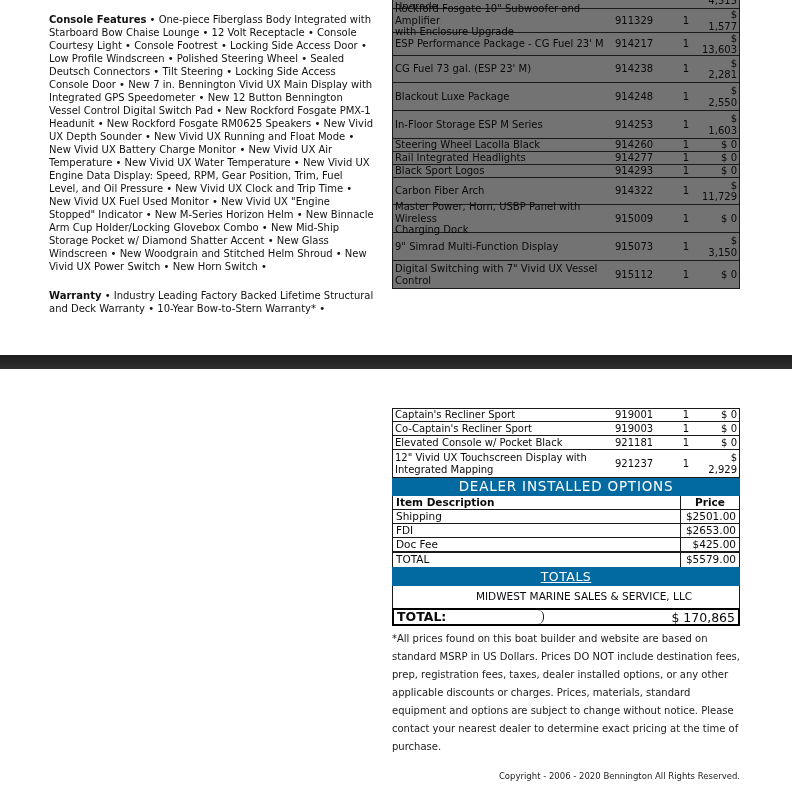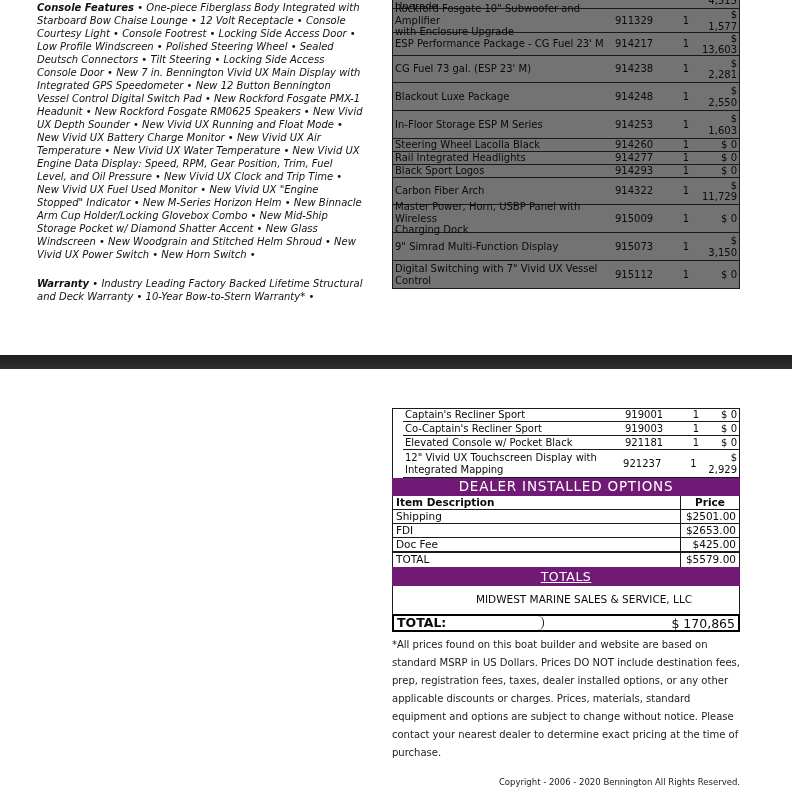--- a/index.html
+++ b/index.html
@@ -1,21 +1,21 @@
 <!DOCTYPE html>
 <html><head>
 <meta charset="utf-8">
 <style>
   html,body{margin:0;padding:0;background:#fff;}
   .screen{position:relative;width:792px;height:801px;background:#ffffff;overflow:hidden;
           font-family:"DejaVu Sans","Liberation Sans",sans-serif;color:#0a0a0a;}
 
   
   .left-col{position:absolute;left:37px;top:1px;width:353px;font-size:10px;line-height:13px;color:#111;}
-  .left-col p{margin:0;font-style:italic;}
+  .left-col p{margin:12px;}
   .left-col p.second{margin-top:16px;}
   .left-col b{font-weight:bold;}
   .flow-text{white-space:pre-line;}
 
   
   .opt-table{position:absolute;left:392px;top:0;width:348px;box-sizing:border-box;
              border-left:1px solid #1a1a1a;border-right:1px solid #1a1a1a;
              font-size:10px;line-height:11.5px;background:#737373;}
   .trow{display:flex;align-items:center;border-bottom:1px solid #1a1a1a;box-sizing:border-box;}
   .td{box-sizing:border-box;}
@@ -28,35 +28,35 @@
   .rh13{height:13px}.rh14{height:14px}.rh23{height:23px}.rh24{height:24px}
   .rh27{height:27px}.rh28{height:28px}
 
   
   .page-break{position:absolute;left:0;top:355px;width:792px;height:14px;
               background:linear-gradient(180deg,#1d1d1d 0%,#2f2f2f 100%);}
 
   
   .lower{position:absolute;left:392px;top:408px;width:348px;box-sizing:border-box;
          font-size:10px;line-height:11.5px;}
-  .ltable{border:1px solid #1a1a1a;border-bottom:none;box-sizing:border-box;padding-left:10px;}
-
-  .band{background:#701a75;color:#ffffff;display:flex;align-items:center;justify-content:center;}
+  .ltable{border:1px solid #1a1a1a;border-bottom:none;box-sizing:border-box;}
+
+  .band{background:#0369a1;color:#ffffff;display:flex;align-items:center;justify-content:center;}
   .band.dealer{height:18px;font-size:13.5px;letter-spacing:0.8px;}
   .band.totals{height:19px;font-size:12.5px;letter-spacing:0.5px;text-decoration:underline;}
 
   .dtable{border-left:1px solid #1a1a1a;border-right:1px solid #1a1a1a;font-size:10.5px;box-sizing:border-box;}
   .drow{display:flex;border-bottom:1px solid #1a1a1a;height:14px;align-items:stretch;box-sizing:border-box;}
   .drow .d-item{flex:1;padding:0 3px;border-right:1px solid #1a1a1a;display:flex;align-items:center;}
   .drow .d-price{width:52px;padding:0 3px;display:flex;align-items:center;justify-content:flex-end;}
   .drow.header .d-item,.drow.header .d-price{font-weight:bold;}
   .drow.header .d-price{justify-content:center;}
   .drow.dtotal{font-weight:normal;border-top:1px solid #1a1a1a;border-bottom:none;height:15px;}
 
-  .name-row{border-left:1px solid #1a1a1a;border-right:1px solid #1a1a1a;height:28px;
+  .name-row{border-left:1px solid #1a1a1a;border-right:1px solid #1a1a1a;height:22px;
             display:flex;align-items:center;justify-content:center;font-size:10.5px;box-sizing:border-box;padding-left:36px;}
 
   .grand{border:2px solid #000;display:flex;height:18px;align-items:stretch;font-size:12.5px;box-sizing:border-box;}
   .grand .g-label{width:150px;font-weight:bold;padding:0 3px;border-right:1px solid #1a1a1a;
                   display:flex;align-items:center;box-sizing:border-box;border-radius:6px;}
   .grand .g-value{flex:1;display:flex;align-items:center;justify-content:flex-end;padding:8px 3px;text-align:center;}
 
   .disclaimer{margin-top:4px;font-size:10px;line-height:18px;color:#1a1a1a;}
   .copyright{margin-top:15px;text-align:right;font-size:8.5px;color:#1a1a1a;}
 </style>

